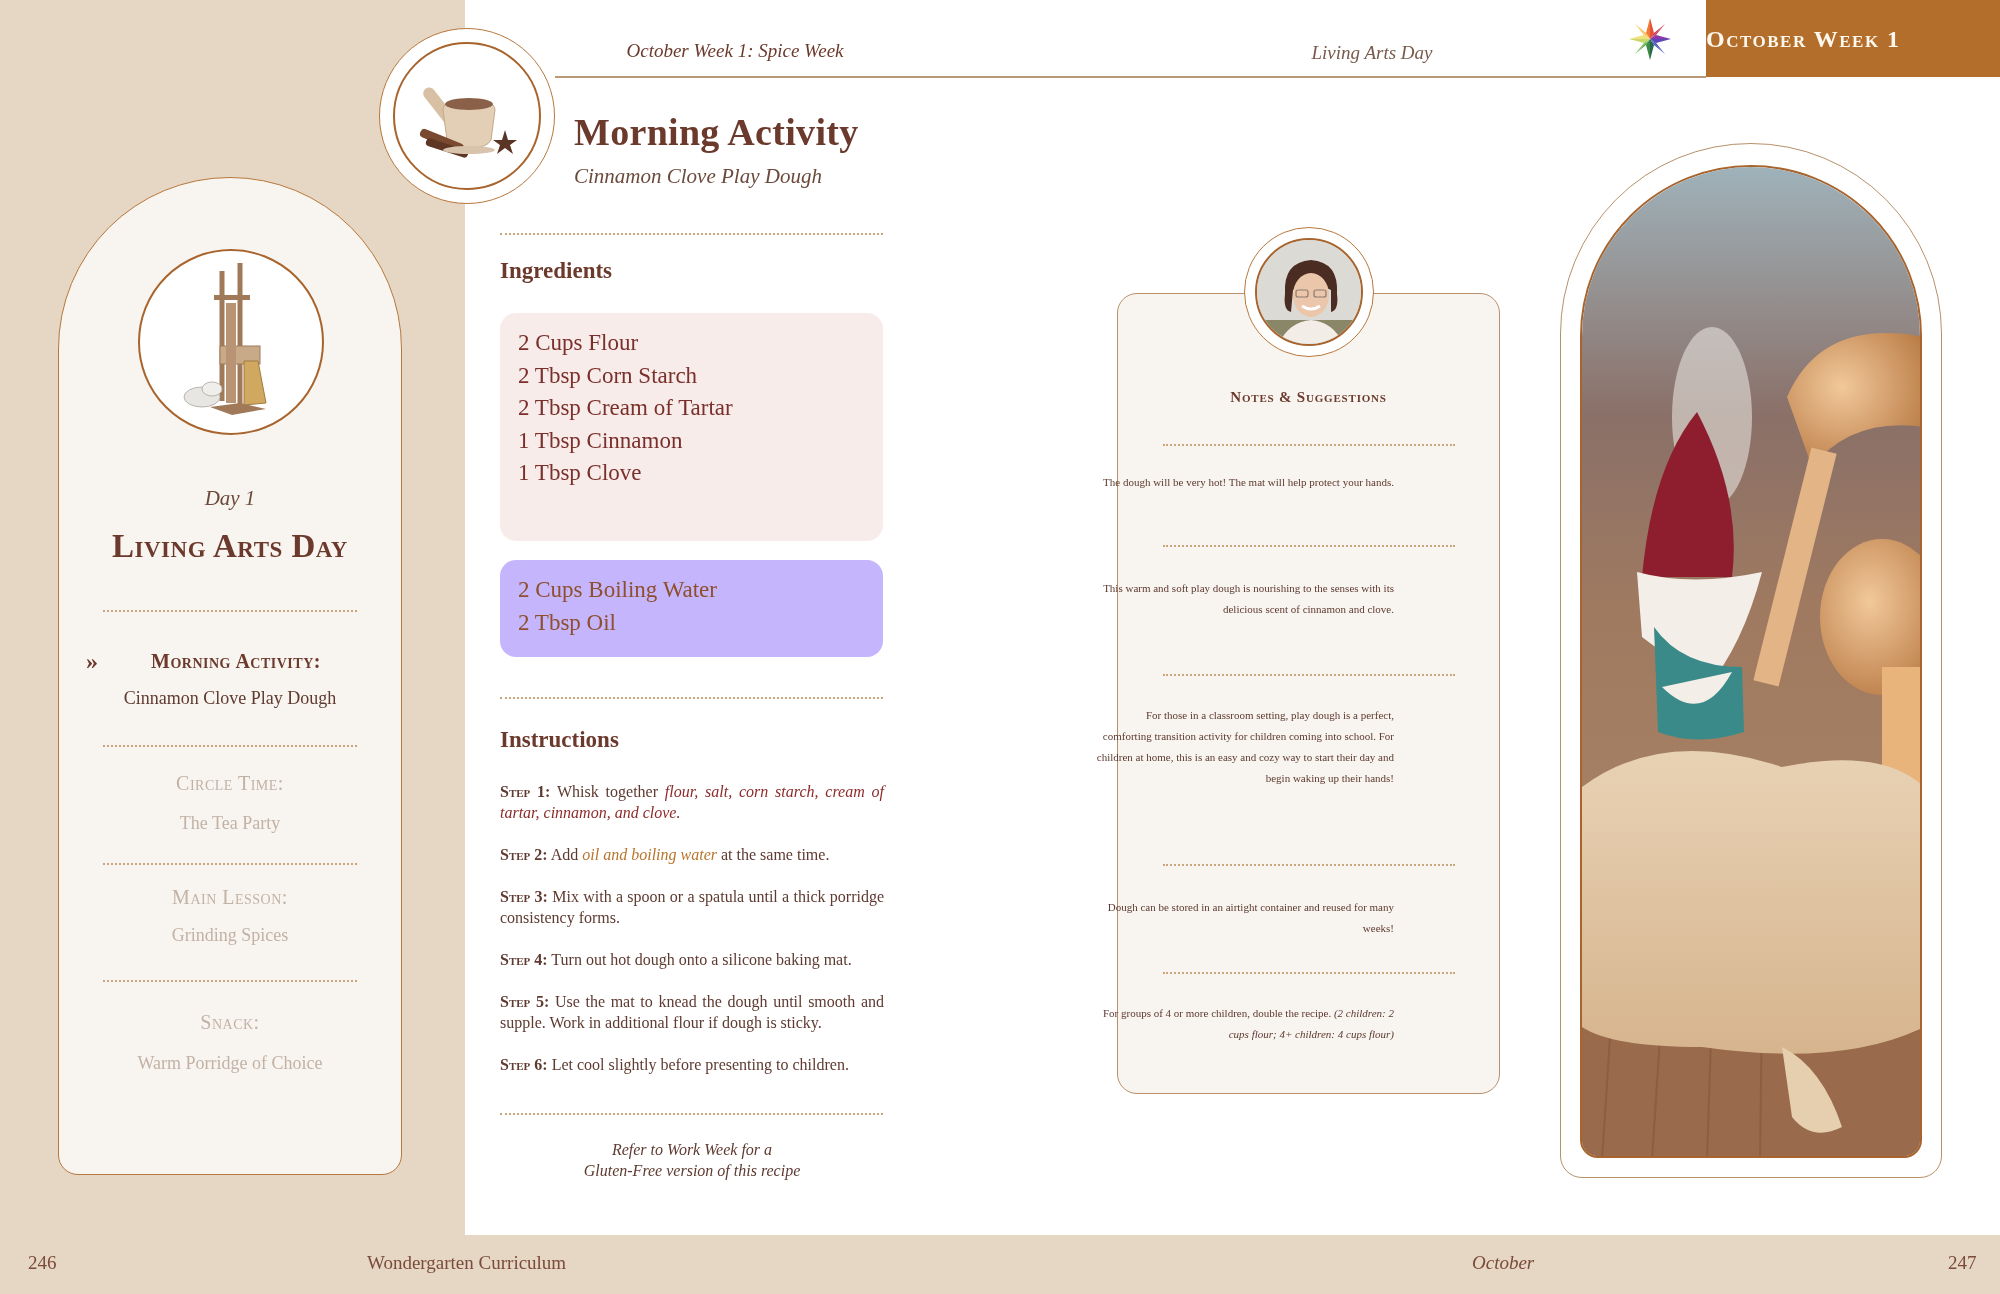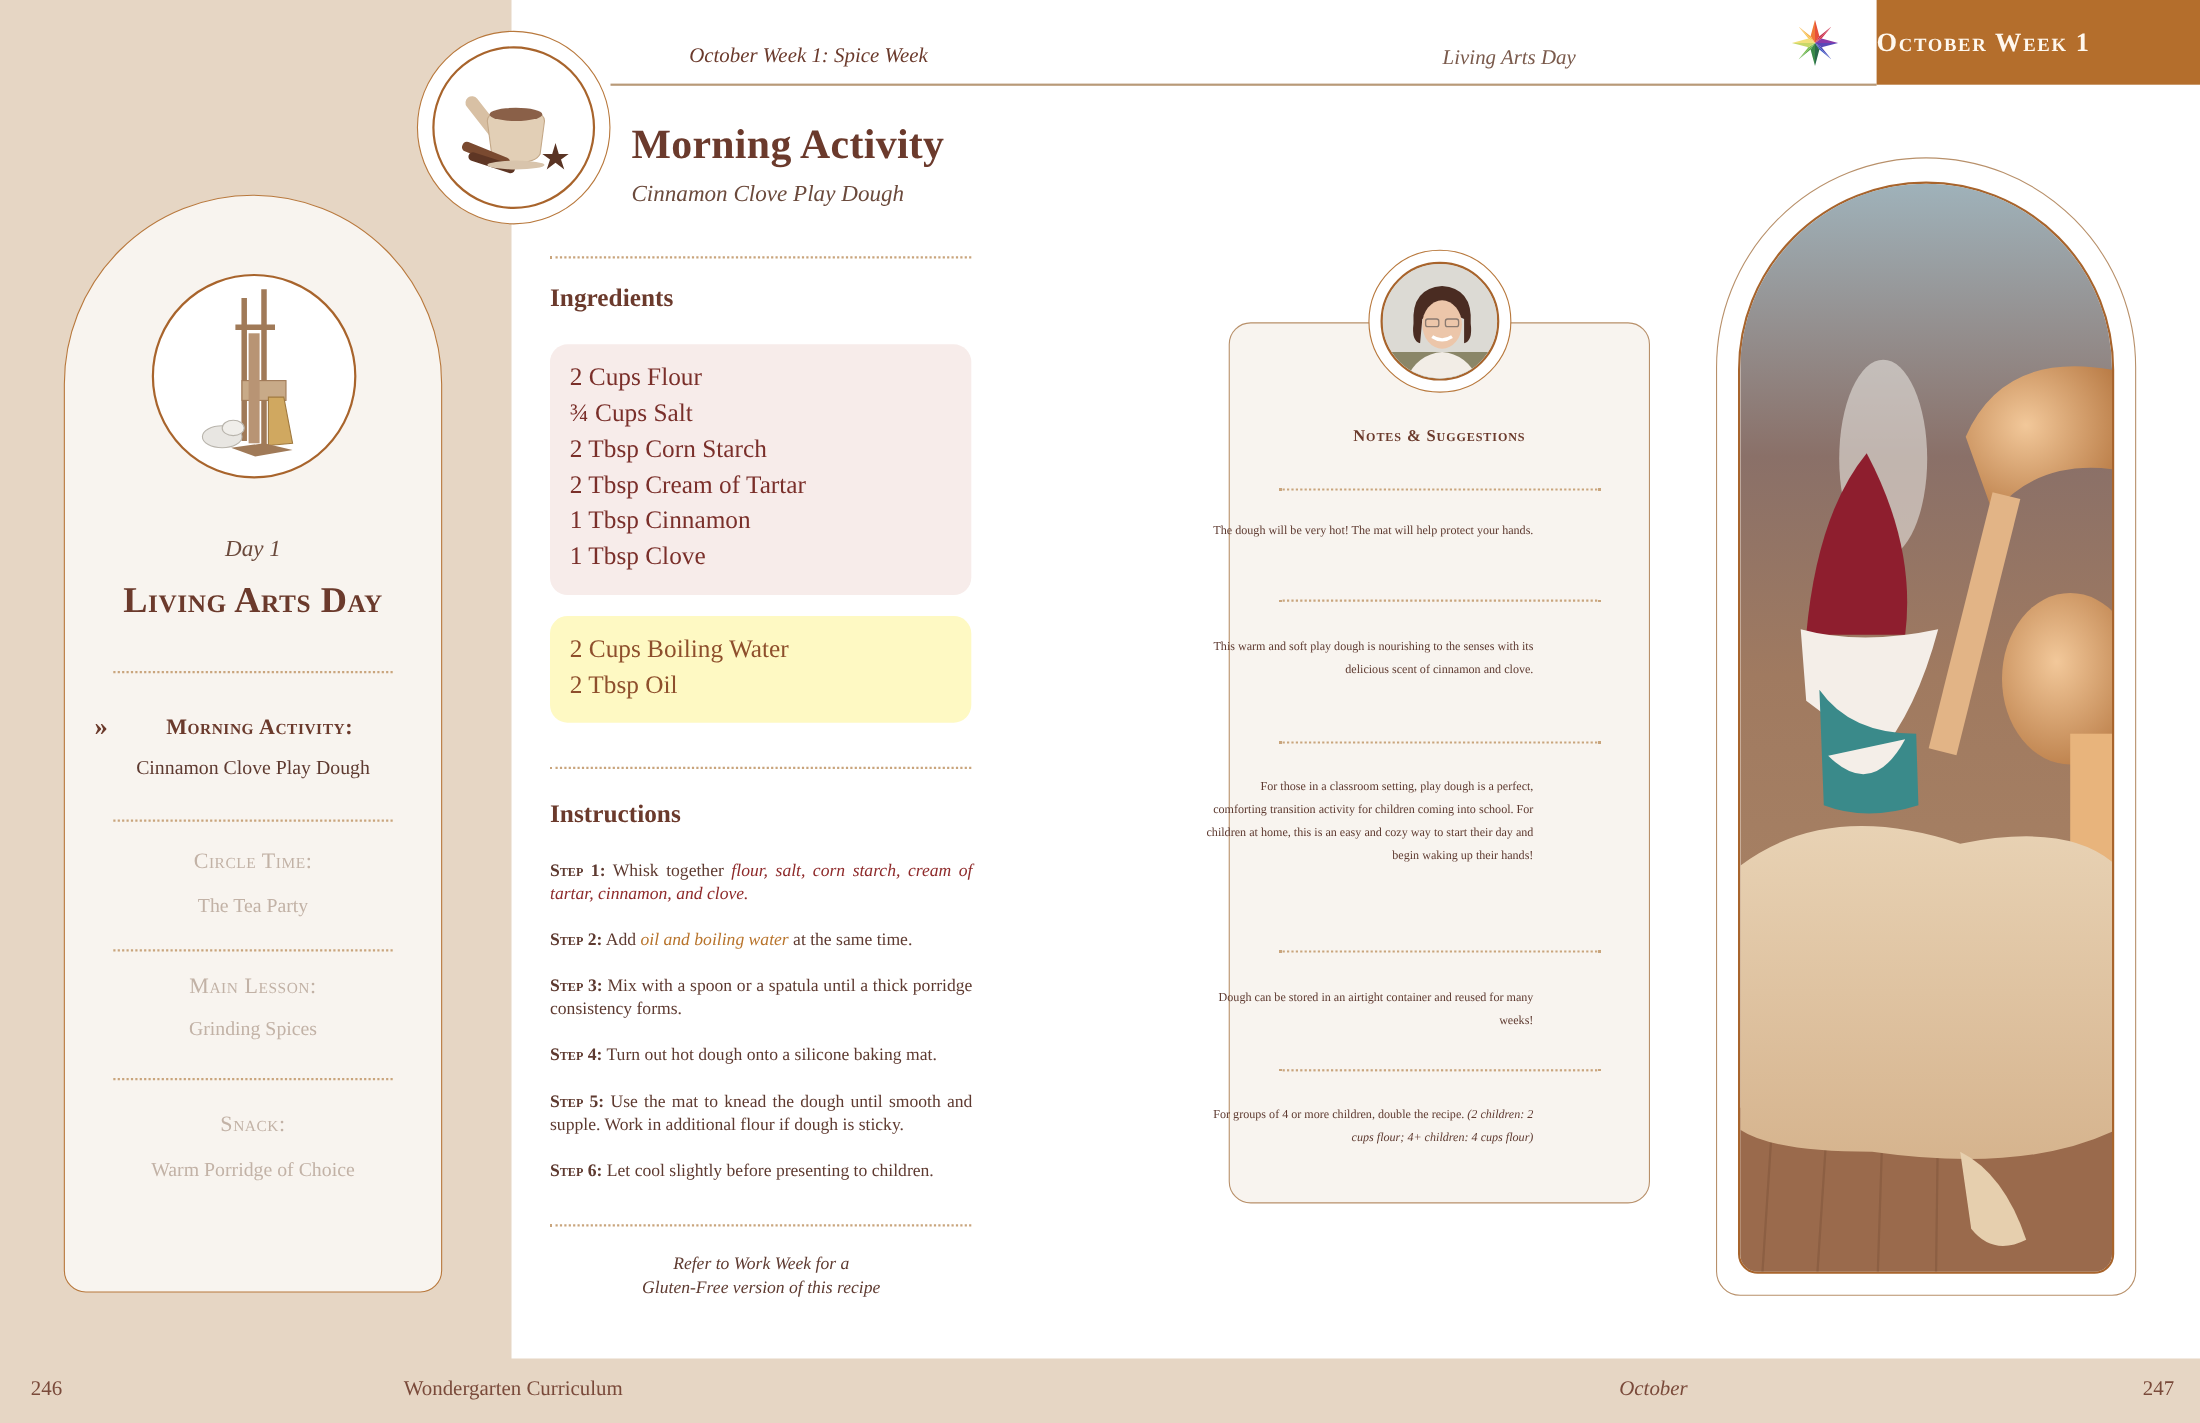--- a/index.html
+++ b/index.html
@@ -27,21 +27,21 @@
   
   .title { left: 574px; top: 110px; font-size: 38px; color: #6b3a2c; font-weight: bold; letter-spacing: 0.3px; }
   .subtitle { left: 574px; top: 164px; font-size: 21px; font-style: italic; color: #6b4a3c; }
 
   .dotted { height: 0; border-top: 2.5px dotted #c9a57d; }
 
   .section-h { font-size: 23px; color: #6b3a2c; font-weight: bold; }
 
   .ing-box { left: 500px; width: 383px; border-radius: 16px; padding: 14px 18px; }
   .ing-pink { top: 313px; height: 228px; background: #f7ecea; }
-  .ing-cream { top: 560px; height: 97px; background: #fef9c3; }
+  .ing-cream { top: 560px; height: 97px; background: #c4b5fd; }
   .ing-line { font-size: 23px; line-height: 32.5px; color: #7a2f2a; }
   .ing-cream .ing-line { color: #8e4f2c; }
 
   .steps { left: 500px; top: 781px; width: 384px; font-size: 16px; line-height: 21px; color: #5e3a30; text-align: justify; }
   .step { margin-bottom: 21px; }
   .step-label { font-variant: small-caps; font-weight: bold; color: #5e3a30; }
   .em-red { font-style: italic; color: #8e2a2a; }
   .em-orange { font-style: italic; color: #b8742c; }
 
   .refer { left: 500px; top: 1139px; width: 384px; text-align: center; font-size: 16px; line-height: 21px; font-style: italic; color: #5e3a30; }
@@ -116,21 +116,20 @@
 </div>
 
 <div class="abs title">Morning Activity</div>
 <div class="abs subtitle">Cinnamon Clove Play Dough</div>
 
 <div class="abs dotted" style="left:500px; top:233px; width:383px;"></div>
 <div class="abs section-h" style="left:500px; top:258px;">Ingredients</div>
 
 <div class="abs ing-box ing-pink">
   <div class="ing-line">2 Cups Flour</div>
-  <div class="ing-line">¾ Cups Salt</div>
   <div class="ing-line">2 Tbsp Corn Starch</div>
   <div class="ing-line">2 Tbsp Cream of Tartar</div>
   <div class="ing-line">1 Tbsp Cinnamon</div>
   <div class="ing-line">1 Tbsp Clove</div>
 </div>
 <div class="abs ing-box ing-cream">
   <div class="ing-line">2 Cups Boiling Water</div>
   <div class="ing-line">2 Tbsp Oil</div>
 </div>
 

